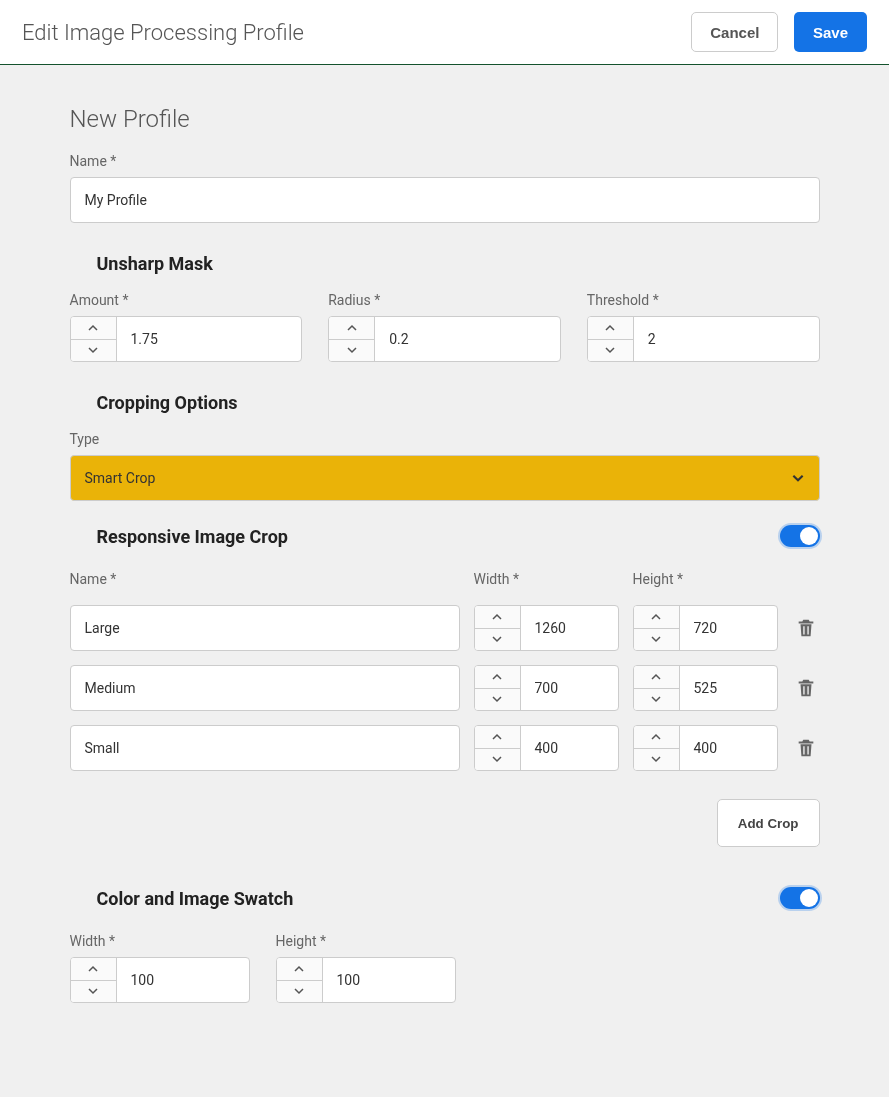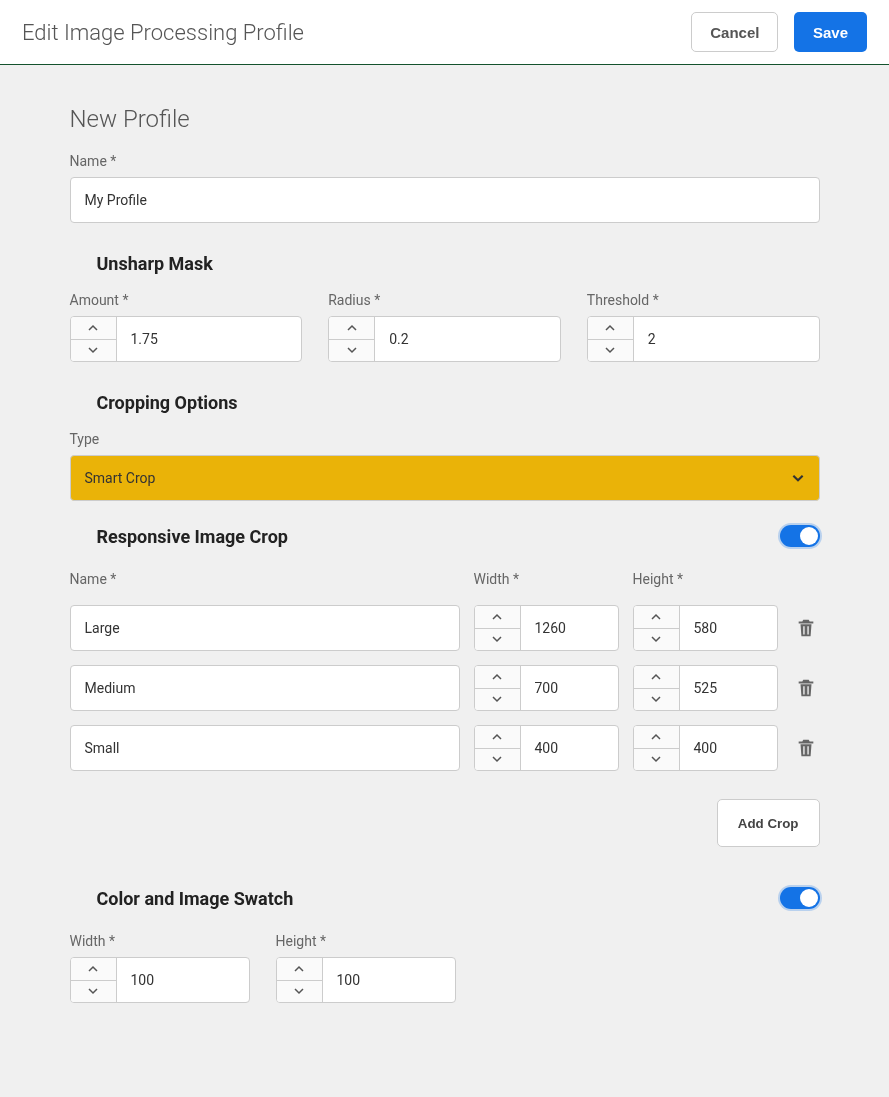--- a/index.html
+++ b/index.html
@@ -324,21 +324,21 @@
                 <svg width="12" height="12" viewBox="0 0 12 12">
                   <path d="M2 8 L6 4 L10 8" stroke="#555" stroke-width="1.5" fill="none"></path>
                 </svg>
               </div>
               <div class="step-btn">
                 <svg width="12" height="12" viewBox="0 0 12 12">
                   <path d="M2 4 L6 8 L10 4" stroke="#555" stroke-width="1.5" fill="none"></path>
                 </svg>
               </div>
             </div>
-            <div class="value">580</div>
+            <div class="value">720</div>
           </div>
         </div>
         <div class="crop-trash">
           <span class="trash-icon">
             <svg width="22" height="22" viewBox="0 0 24 24">
               <path fill="#666" d="M9 3h6l1 2h4v2H4V5h4l1-2zM6 8h12l-1 13H7L6 8zm3 2v9h1.5v-9H9zm4.5 0v9H15v-9h-1.5z"></path>
             </svg>
           </span>
         </div>
       </div>

